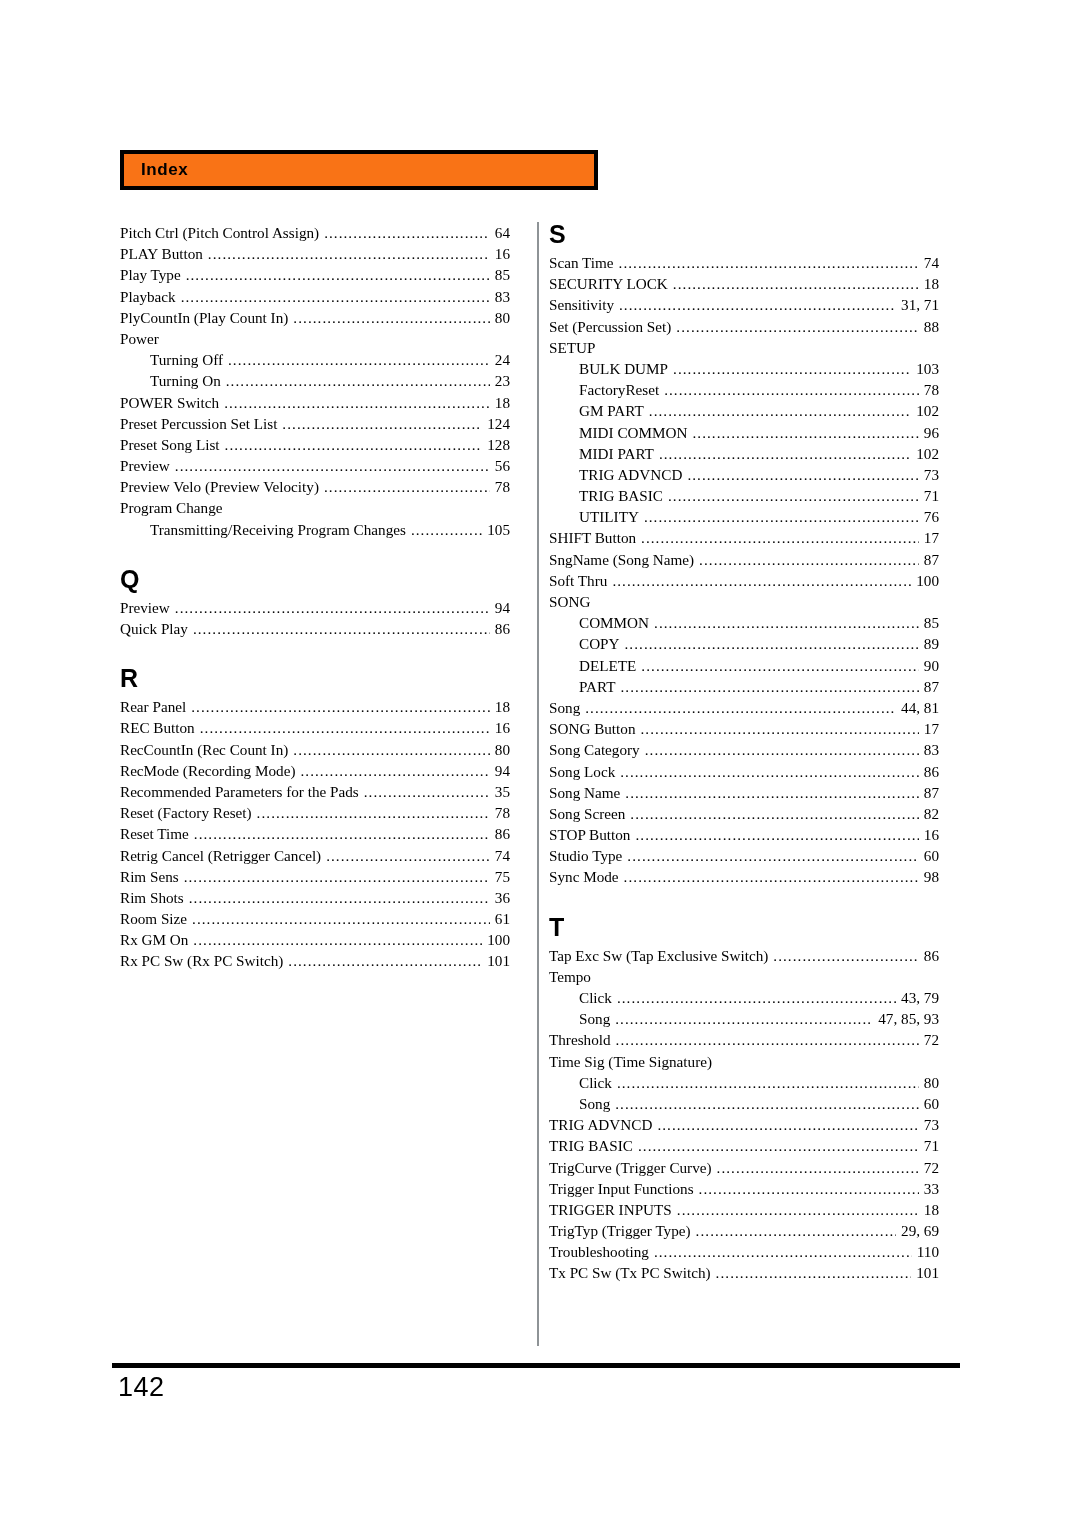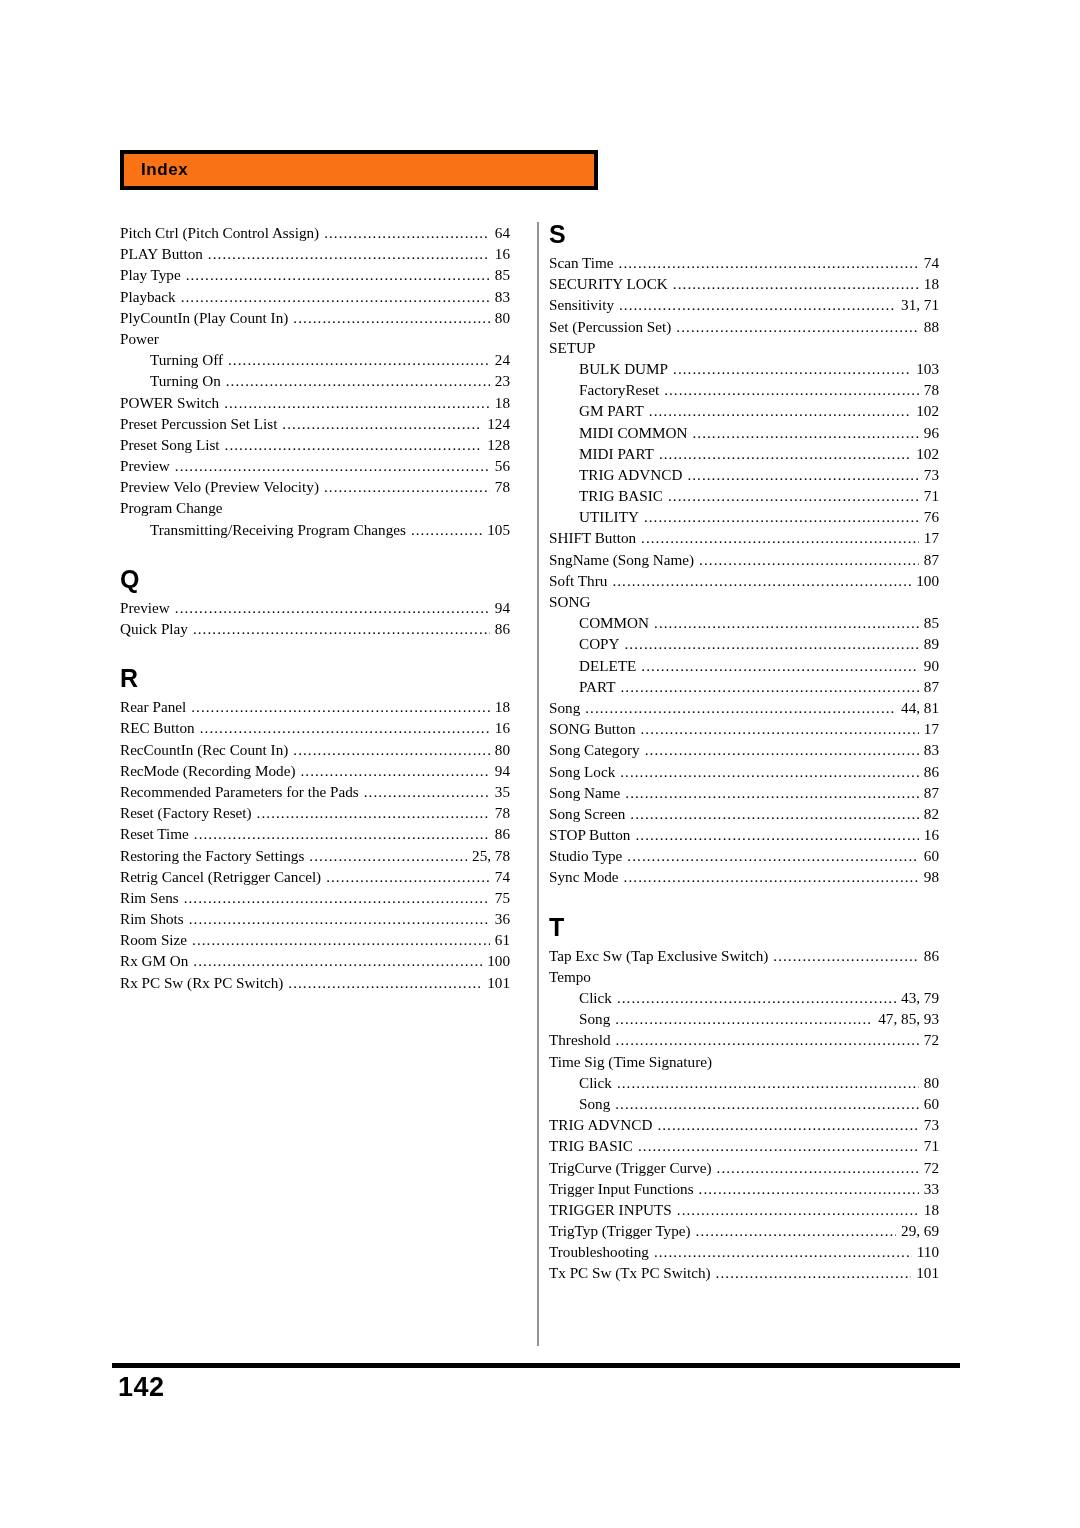--- a/index.html
+++ b/index.html
@@ -120,21 +120,21 @@
     top: 1363px;
     width: 848px;
     height: 5px;
     background: #000000;
   }
   .folio {
     position: absolute;
     left: 118px;
     top: 1372px;
     font-family: "Liberation Sans", "DejaVu Sans", sans-serif;
-    font-weight: bold;
+    font-weight: normal;
     font-size: 27px;
     letter-spacing: 0.5px;
     text-align: right;
   }
 </style>
 </head>
 <body>
 
 <div class="index-header">
   <span class="index-header-label">Index</span>
@@ -256,25 +256,20 @@
         <span class="term">Reset (Factory Reset)</span>
         <span class="leader"></span>
         <span class="page">78</span>
       </div>
       <div class="entry">
         <span class="term">Reset Time</span>
         <span class="leader"></span>
         <span class="page">86</span>
       </div>
       <div class="entry">
-        <span class="term">Restoring the Factory Settings</span>
-        <span class="leader"></span>
-        <span class="page">25, 78</span>
-      </div>
-      <div class="entry">
         <span class="term">Retrig Cancel (Retrigger Cancel)</span>
         <span class="leader"></span>
         <span class="page">74</span>
       </div>
       <div class="entry">
         <span class="term">Rim Sens</span>
         <span class="leader"></span>
         <span class="page">75</span>
       </div>
       <div class="entry">

